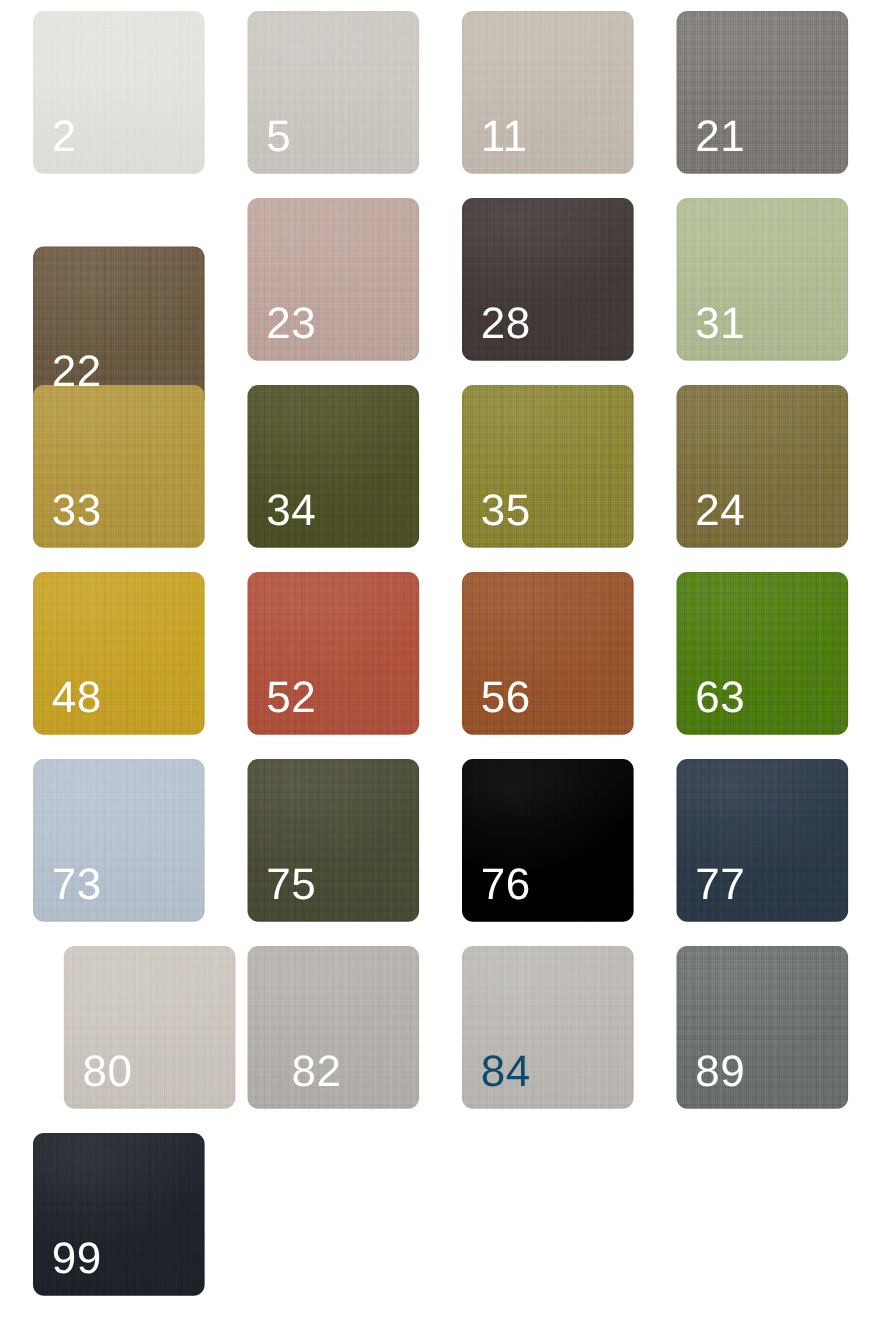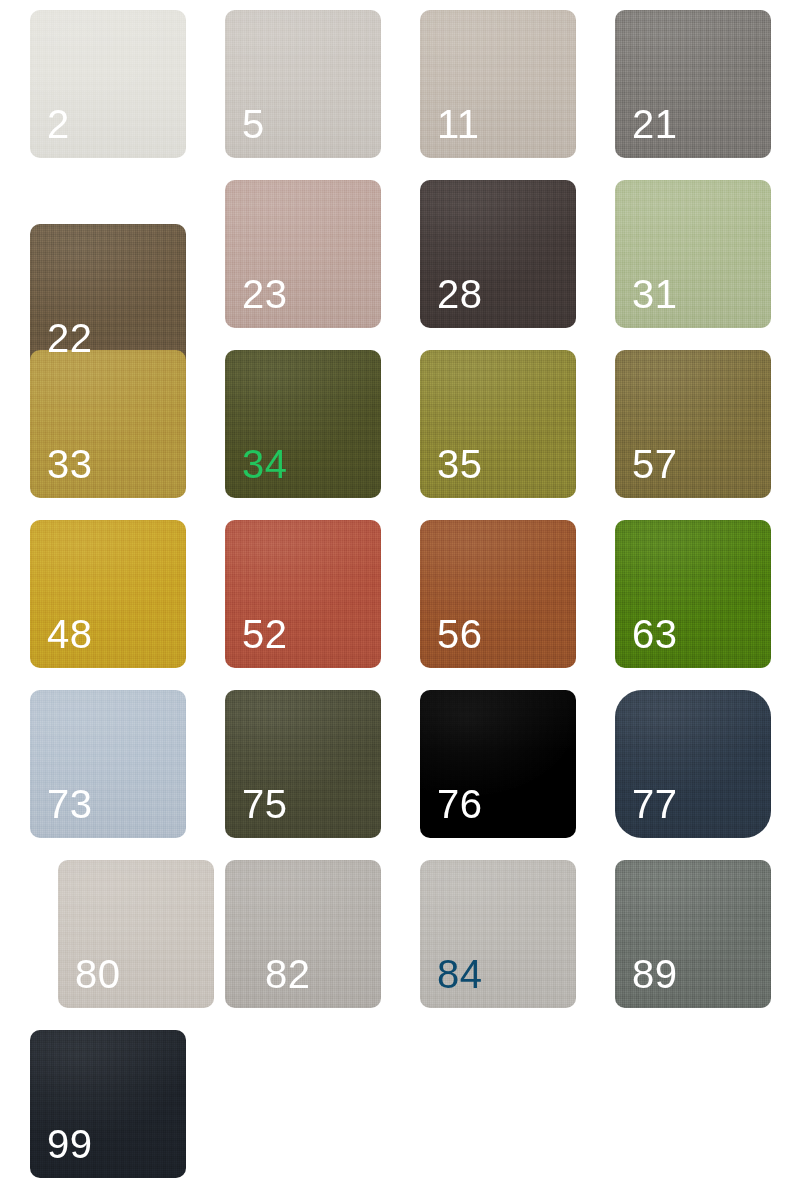--- a/index.html
+++ b/index.html
@@ -141,31 +141,31 @@
       <span class="swatch-label" style="color: rgb(255, 255, 255);">31</span>
     </div>
     <div class="swatch" style="background-color: rgb(180, 152, 64);">
       <span class="sheen"></span>
       <span class="weave"></span>
       <span class="swatch-label" style="color: rgb(255, 255, 255);">33</span>
     </div>
     <div class="swatch" style="background-color: rgb(78, 81, 39);">
       <span class="sheen"></span>
       <span class="weave"></span>
-      <span class="swatch-label" style="color: #22c55e;">34</span>
+      <span class="swatch-label" style="color: #ffffff;">34</span>
     </div>
     <div class="swatch" style="background-color: rgb(140, 134, 53);">
       <span class="sheen"></span>
       <span class="weave"></span>
       <span class="swatch-label" style="color: rgb(255, 255, 255);">35</span>
     </div>
     <div class="swatch" style="background-color: rgb(125, 111, 61);">
       <span class="sheen"></span>
       <span class="weave"></span>
-      <span class="swatch-label" style="color: rgb(255, 255, 255);">57</span>
+      <span class="swatch-label" style="color: rgb(255, 255, 255);">24</span>
     </div>
     <div class="swatch" style="background-color: rgb(200, 163, 39);">
       <span class="sheen"></span>
       <span class="weave"></span>
       <span class="swatch-label" style="color: rgb(255, 255, 255);">48</span>
     </div>
     <div class="swatch" style="background-color: rgb(177, 82, 62);">
       <span class="sheen"></span>
       <span class="weave"></span>
       <span class="swatch-label" style="color: rgb(255, 255, 255);">52</span>
@@ -188,21 +188,21 @@
     <div class="swatch" style="background-color: rgb(74, 75, 53);">
       <span class="sheen"></span>
       <span class="weave"></span>
       <span class="swatch-label" style="color: rgb(255, 255, 255);">75</span>
     </div>
     <div class="swatch" style="background-color: #000000;">
       <span class="sheen"></span>
       <span class="weave"></span>
       <span class="swatch-label" style="color: rgb(255, 255, 255);">76</span>
     </div>
-    <div class="swatch" style="background-color: rgb(44, 57, 72); border-radius: 27px;">
+    <div class="swatch" style="background-color: rgb(44, 57, 72);">
       <span class="sheen"></span>
       <span class="weave"></span>
       <span class="swatch-label" style="color: rgb(255, 255, 255);">77</span>
     </div>
     <div class="swatch" style="background-color: rgb(205, 199, 192); margin-left: 28px;">
       <span class="sheen"></span>
       <span class="weave"></span>
       <span class="swatch-label" style="color: rgb(255, 255, 255);">80</span>
     </div>
     <div class="swatch" style="background-color: rgb(181, 177, 172);">

